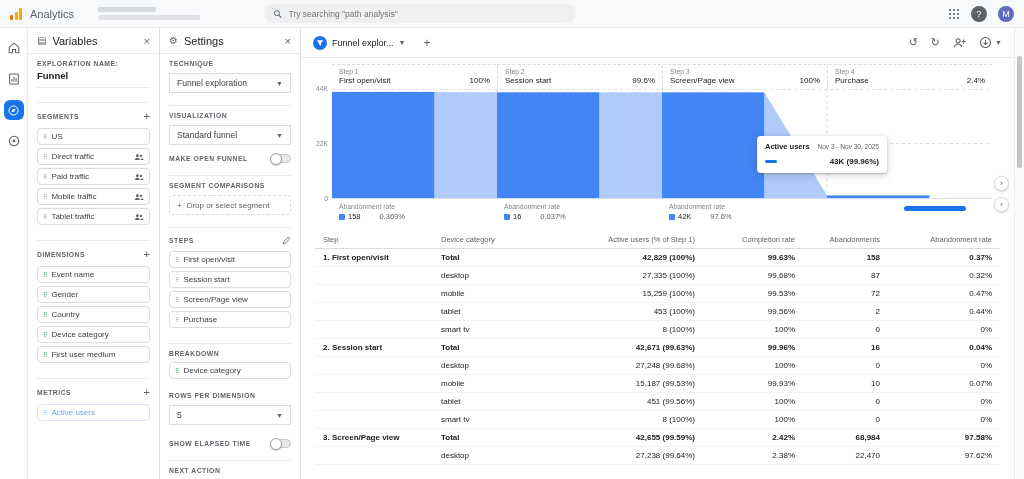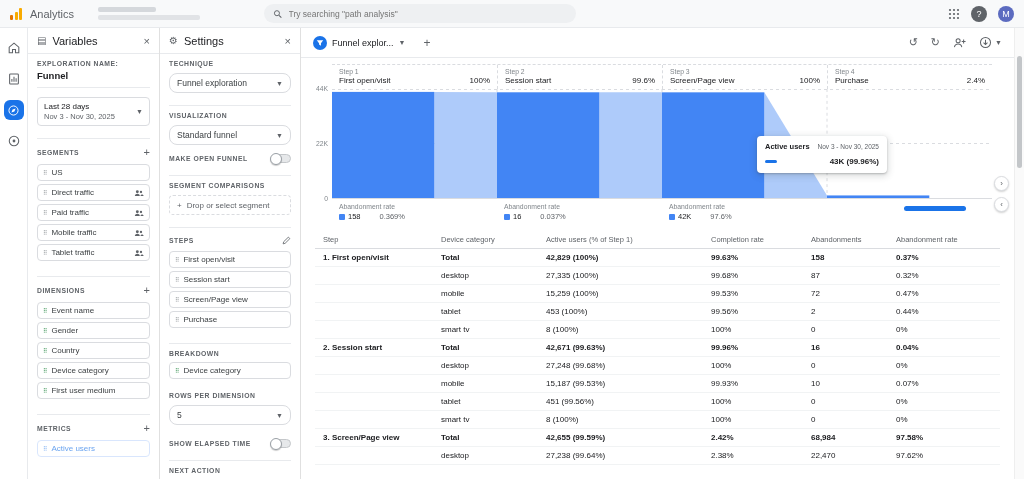--- a/index.html
+++ b/index.html
@@ -55,21 +55,21 @@
   .datebox { margin:7px 9px 0; border:1px solid #dadce0; border-radius:4px; padding:4px 6px;
     display:flex; align-items:center; }
   .datebox .d1 { font-size:8px; color:#202124; }
   .datebox .d2 { font-size:7.5px; color:#5f6368; margin-top:1px; }
   .caret { color:#5f6368; font-size:7px; margin-left:auto; }
   .chip { height:17px; margin:3px 9px; border:1px solid #dadce0; border-radius:4px; background:#fff;
     display:flex; align-items:center; gap:4px; padding:0 5px; font-size:8px; color:#3c4043; }
   .chip .dots { font-size:6px; line-height:1; }
   .chip .chip-people { margin-left:auto; display:flex; }
   .chip.faded { opacity:.65; border-color:#c6dafc; color:#1a73e8; }
-  .select { margin:4px 9px 0; height:20px; border:1px solid #dadce0; border-radius:8px;
+  .select { margin:4px 9px 0; height:20px; border:1px solid #dadce0; border-radius:0;
     display:flex; align-items:center; padding:0 7px; font-size:8.5px; color:#3c4043; }
   .toggle-row { display:flex; align-items:center; justify-content:space-between; padding:9px 9px 0; }
   .toggle { width:20px; height:9px; border-radius:5px; background:#e6e8ea; border:1px solid #c4c7ca; position:relative; }
   .toggle .knob { position:absolute; left:-2px; top:-2.5px; width:12px; height:12px; border-radius:50%;
     background:#fff; border:1px solid #9aa0a6; box-shadow:0 1px 1px rgba(0,0,0,.2); }
   .dropzone { margin:4px 9px 0; height:20px; border:1px dashed #dadce0; border-radius:4px;
     display:flex; align-items:center; gap:5px; padding:0 7px; font-size:8px; color:#5f6368; }
 
   
   .canvas { position:absolute; left:301px; top:28px; right:10px; bottom:0; background:#fff; overflow:hidden; }
@@ -107,21 +107,21 @@
   .tt-row2 { display:flex; justify-content:space-between; align-items:center; margin-top:6px; }
   .tt-dash { width:12px; height:3px; border-radius:2px; background:#1a73e8; }
   .tt-value { font-size:8px; font-weight:bold; color:#202124; }
 
   .tbl-wrap { margin:6px 14px 0; }
   table { width:100%; border-collapse:collapse; table-layout:fixed; }
   th { font-size:7.5px; color:#5f6368; font-weight:normal; text-align:left; padding:4px 8px;
     border-bottom:1px solid #dadce0; white-space:nowrap; overflow:hidden; }
   td { font-size:8px; color:#202124; padding:4px 8px; border-bottom:1px solid #f1f3f4;
     white-space:nowrap; overflow:hidden; }
-  th.num, td.num { }
+  th.num, td.num { text-align:right; }
   tr.group td { font-weight:bold; border-top:1px solid #e0e0e0; }
 
   .float-btns { position:absolute; right:5px; top:148px; display:flex; flex-direction:column; gap:6px; z-index:6; }
   .fbtn { width:15px; height:15px; border-radius:50%; background:#fff; border:1px solid #dadce0;
     box-shadow:0 1px 2px rgba(0,0,0,.18); color:#5f6368; font-size:8px; display:flex;
     align-items:center; justify-content:center; }
 
   .scrollbar { position:absolute; right:0; top:28px; bottom:0; width:10px; background:#fafafa;
     border-left:1px solid #eee; z-index:9; }
   .scroll-thumb { position:absolute; left:2px; right:2px; top:28px; height:112px; border-radius:3px; background:#c3c6c9; }
@@ -196,27 +196,20 @@
   <div class="panel-head">
     <span class="hicon">▤</span>
     <span class="panel-title">Variables</span>
     <span class="close-x">×</span>
   </div>
   <div class="sec">
     <div class="sec-label">EXPLORATION NAME:</div>
     <div class="exp-name">Funnel</div>
     <div class="divider"></div>
   </div>
-  <div class="datebox">
-    <div>
-      <div class="d1">Last 28 days</div>
-      <div class="d2">Nov 3 - Nov 30, 2025</div>
-    </div>
-    <span class="caret">▼</span>
-  </div>
   <div class="sec">
       <div class="divider"></div>
     </div>
   <div class="sec-head">
     <span class="sec-label">SEGMENTS</span>
     <span class="plus">+</span>
   </div>
   <div id="segments-list">
       <div class="chip">
         <span class="dots" style="color:#80868b">⠿</span>

